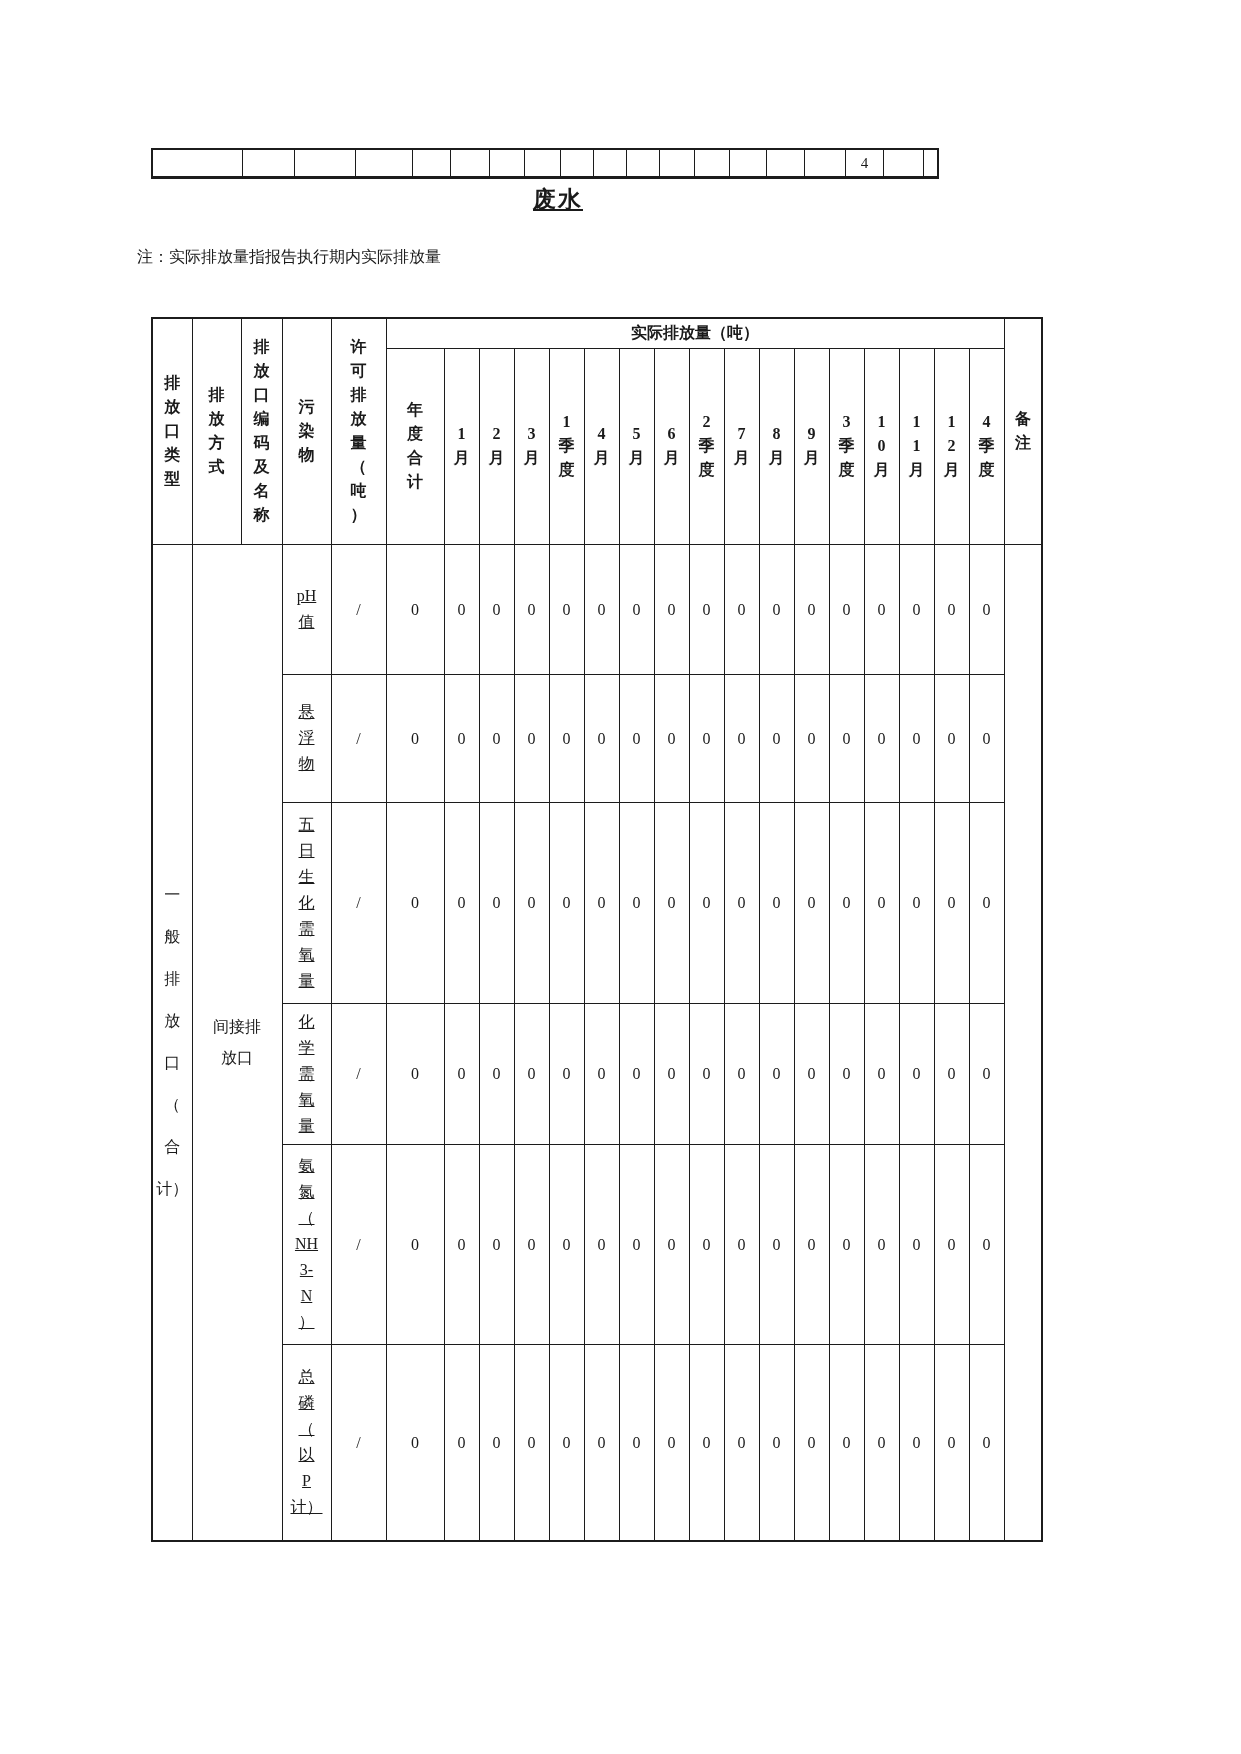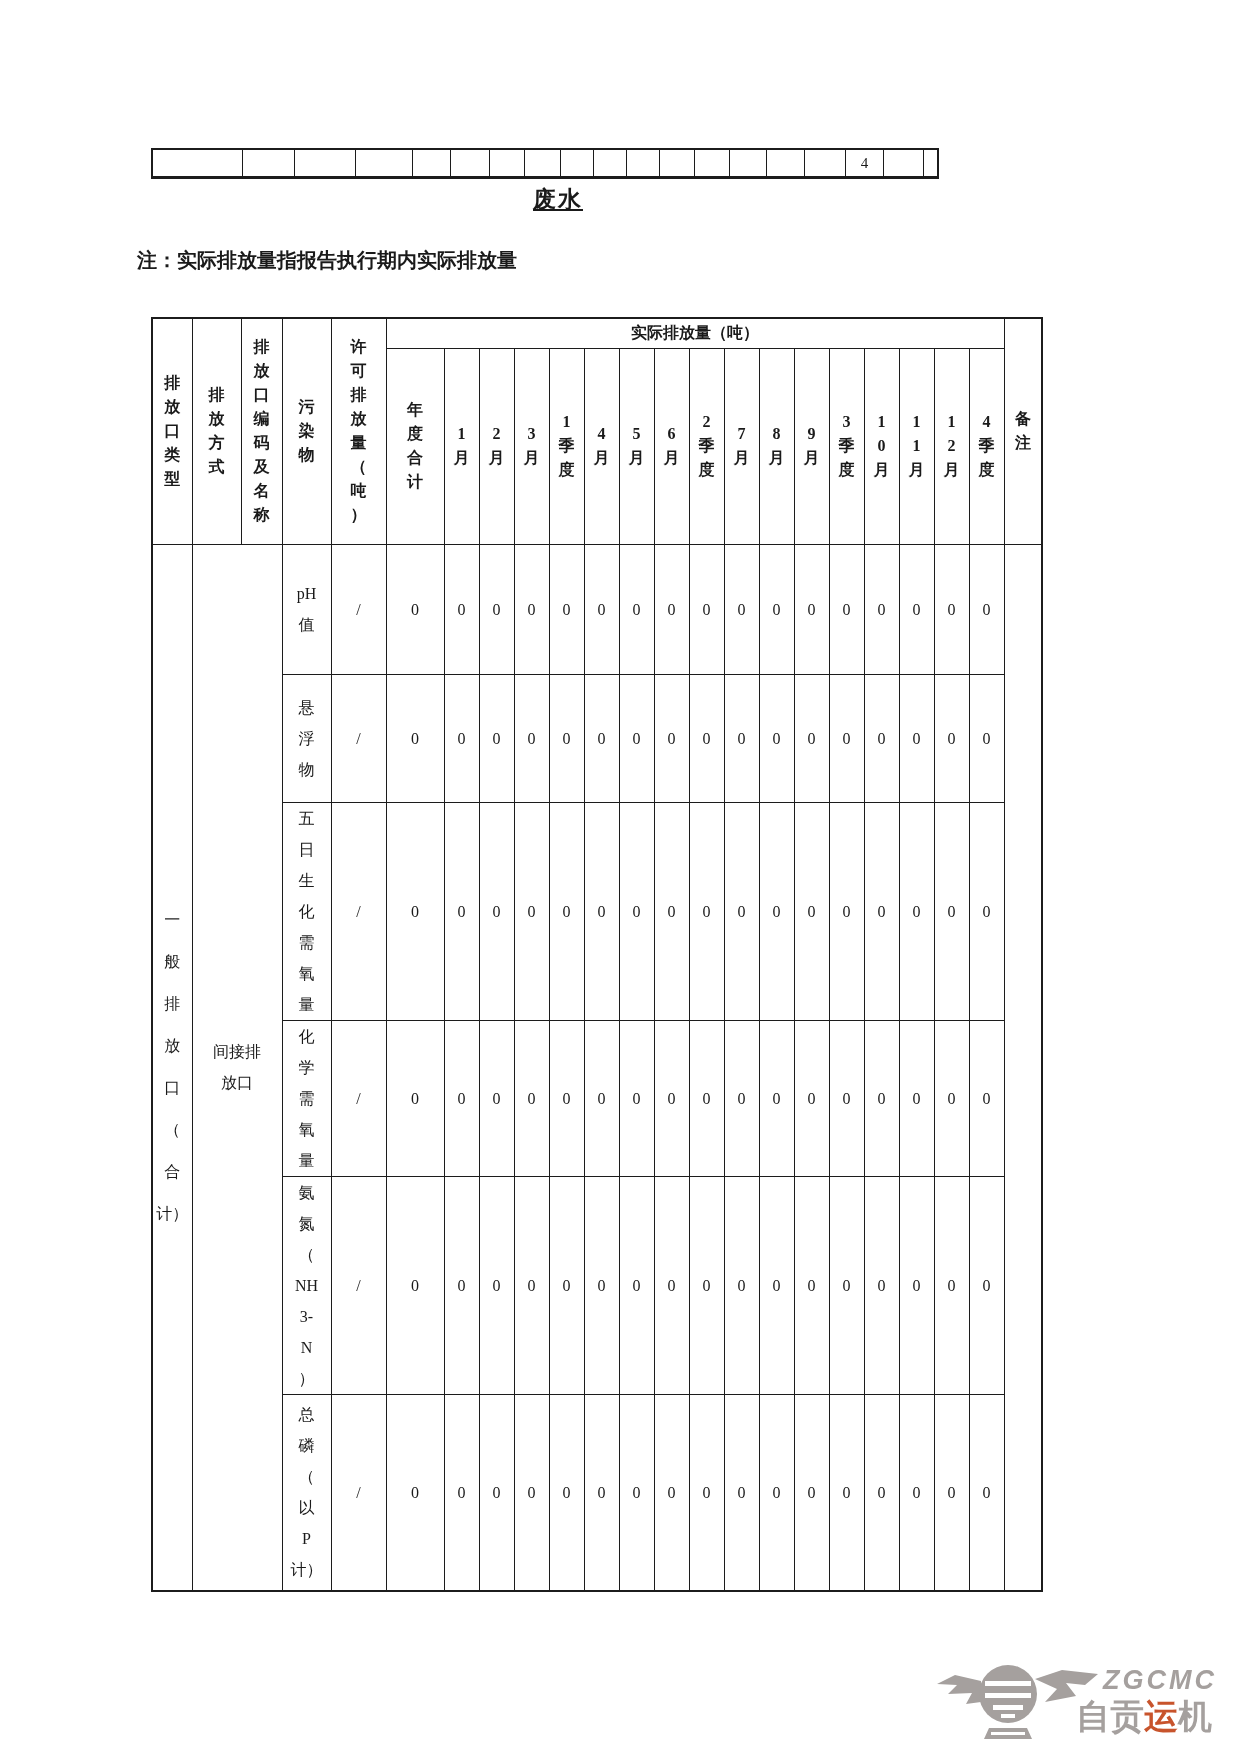--- a/index.html
+++ b/index.html
@@ -33,22 +33,21 @@
   
   .title{
     position:absolute;top:184px;left:0;width:1116px;
     text-align:center;
     font-size:23px;font-weight:bold;
     letter-spacing:2px;
     text-decoration:underline;
   }
   .note{
     position:absolute;left:137px;top:247px;
-    font-size:20px;
-    font-weight:bold;
+    font-size:16px;
   }
 
   
   table.main{
     position:absolute;left:151px;top:317px;
     width:890px;
     border-collapse:collapse;
     table-layout:fixed;
     border:2px solid #1c1c1c;
   }
@@ -62,21 +61,21 @@
     overflow:hidden;
   }
   table.main th{
     font-weight:bold;
     line-height:24px;
   }
   th.actual-span{height:28px;line-height:26px;}
   tbody td{line-height:27px;}
   td.outlet-type-cell{line-height:42px;padding-bottom:40px;}
   td.method-cell{line-height:31px;padding-bottom:170px;}
-  td.pollutant-cell{line-height:31px;}
+  td.pollutant-cell{line-height:26px;text-decoration:underline;}
   td.permitted-cell, td.value-cell{font-size:16px;}
 
   
   .logo{
     position:absolute;left:935px;top:1652px;
     width:305px;height:95px;
   }
   .logo svg{display:block;width:305px;height:95px;}
 </style>
 </head>
@@ -374,34 +373,14 @@
           <td class="value-cell">0</td>
           <td class="value-cell">0</td>
           <td class="value-cell">0</td>
           <td class="value-cell">0</td>
           <td class="value-cell">0</td>
           <td class="value-cell">0</td>
         </tr>
       </tbody>
   </table>
 
-  <div class="logo">
-    <svg viewBox="0 0 305 95" xmlns="http://www.w3.org/2000/svg">
-
-      <polygon points="2,32 20,23 46,29 46,50 31,52 37,41 13,42 22,33" fill="#a5a09e"></polygon>
-
-      <polygon points="100,27 127,18 163,22 150,33 131,31 141,44 110,50 122,37" fill="#a5a09e"></polygon>
-
-      <circle cx="73" cy="42" r="29" fill="#a5a09e"></circle>
-      <rect x="50" y="29" width="46" height="5" fill="#ffffff"></rect>
-      <rect x="50" y="41" width="46" height="5" fill="#ffffff"></rect>
-      <rect x="58" y="53" width="30" height="5" fill="#ffffff"></rect>
-      <rect x="66" y="62" width="14" height="4" fill="#ffffff"></rect>
-
-      <polygon points="54,76 92,76 97,87 49,87" fill="#a5a09e"></polygon>
-      <rect x="56" y="80" width="34" height="3" fill="#ffffff"></rect>
-
-      <text x="168" y="37" font-family="Liberation Sans, sans-serif" font-size="27" font-weight="bold" font-style="italic" letter-spacing="3" fill="#a5a09e">ZGCMC</text>
-      <text x="141" y="76" font-family="Liberation Sans, sans-serif" font-size="34" font-weight="bold"><tspan fill="#a5a09e">自贡</tspan><tspan fill="#c8542c">运</tspan><tspan fill="#a5a09e">机</tspan></text>
-    </svg>
-  </div>
 
 </div>
 
 </body></html>

